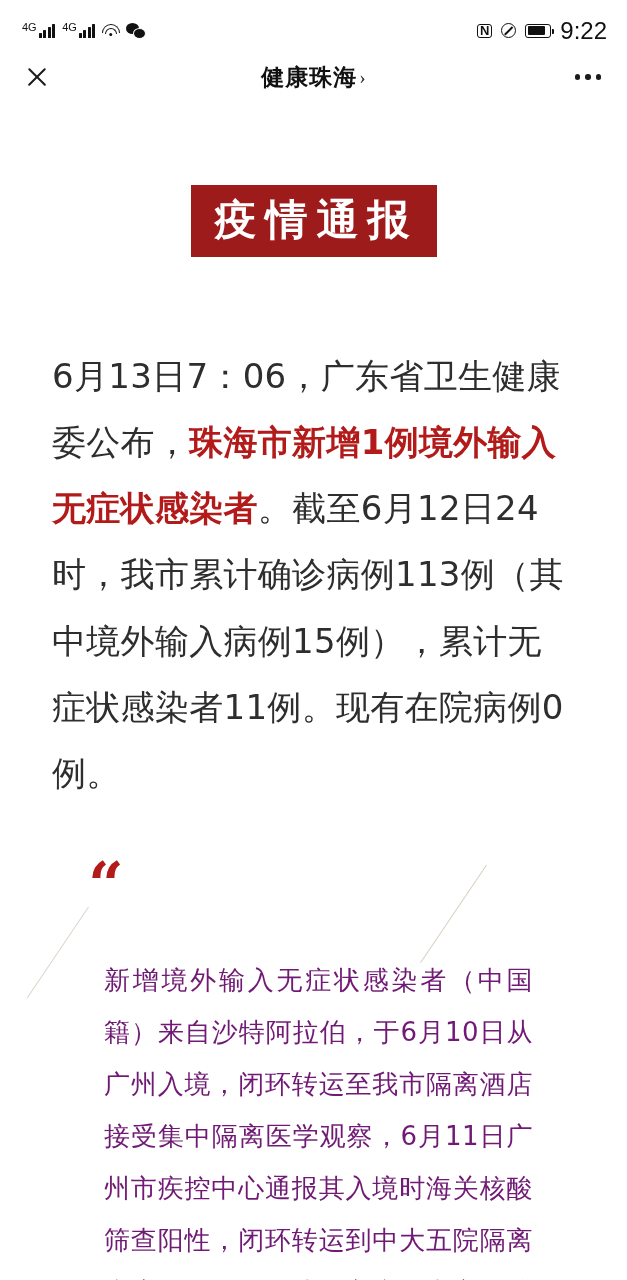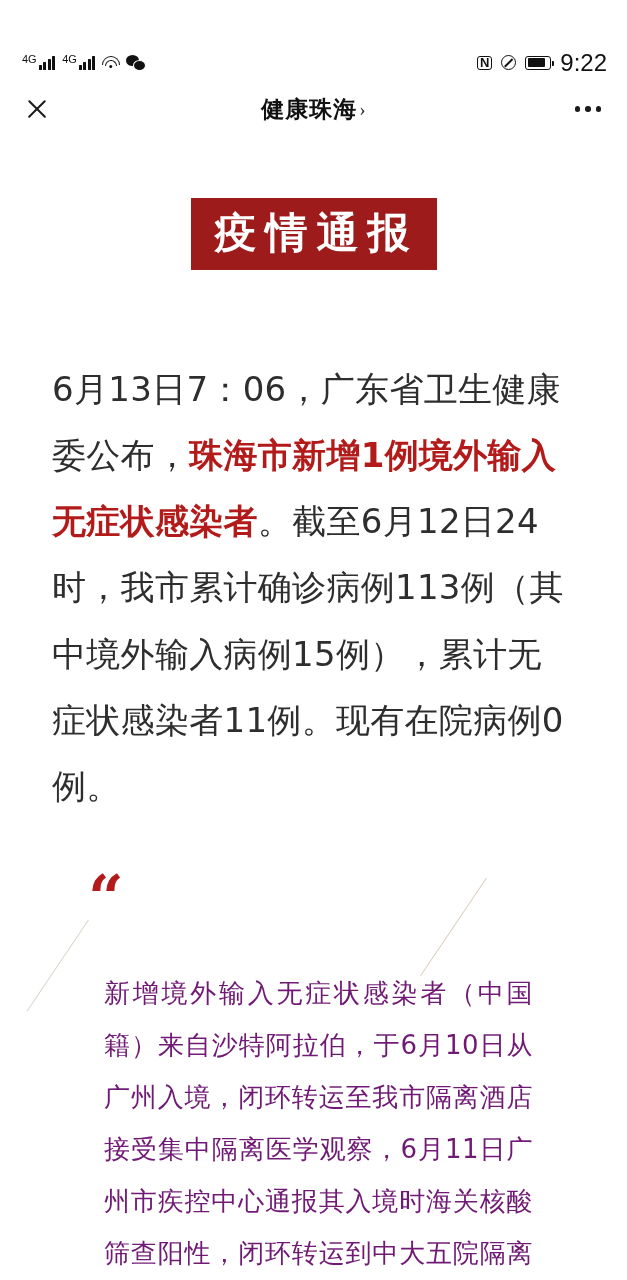--- a/index.html
+++ b/index.html
@@ -18,21 +18,20 @@
 
   
   .status-bar {
     height: 46px;
     display: flex;
     align-items: center;
     justify-content: space-between;
     padding: 15px 20px 0 22px;
     box-sizing: border-box;
     color: #111;
-    margin-top: 32px;
   }
   .status-left {
     display: flex;
     align-items: center;
     gap: 7px;
   }
   .sig-group {
     display: flex;
     align-items: flex-end;
     gap: 2px;
@@ -232,20 +231,21 @@
   }
   .banner {
     background: #9e1b1b;
     color: #ffffff;
     font-size: 42px;
     font-weight: bold;
     letter-spacing: 9px;
     padding: 10px 18px 12px 24px;
     line-height: 1.18;
     font-family: "DejaVu Sans", sans-serif;
+    margin-top: 19px;
   }
 
   .lead {
     margin-top: 86px;
     font-size: 34px;
     line-height: 1.95;
     color: #2e2e2e;
     letter-spacing: 0.3px;
     font-family: "DejaVu Sans", sans-serif;
   }

